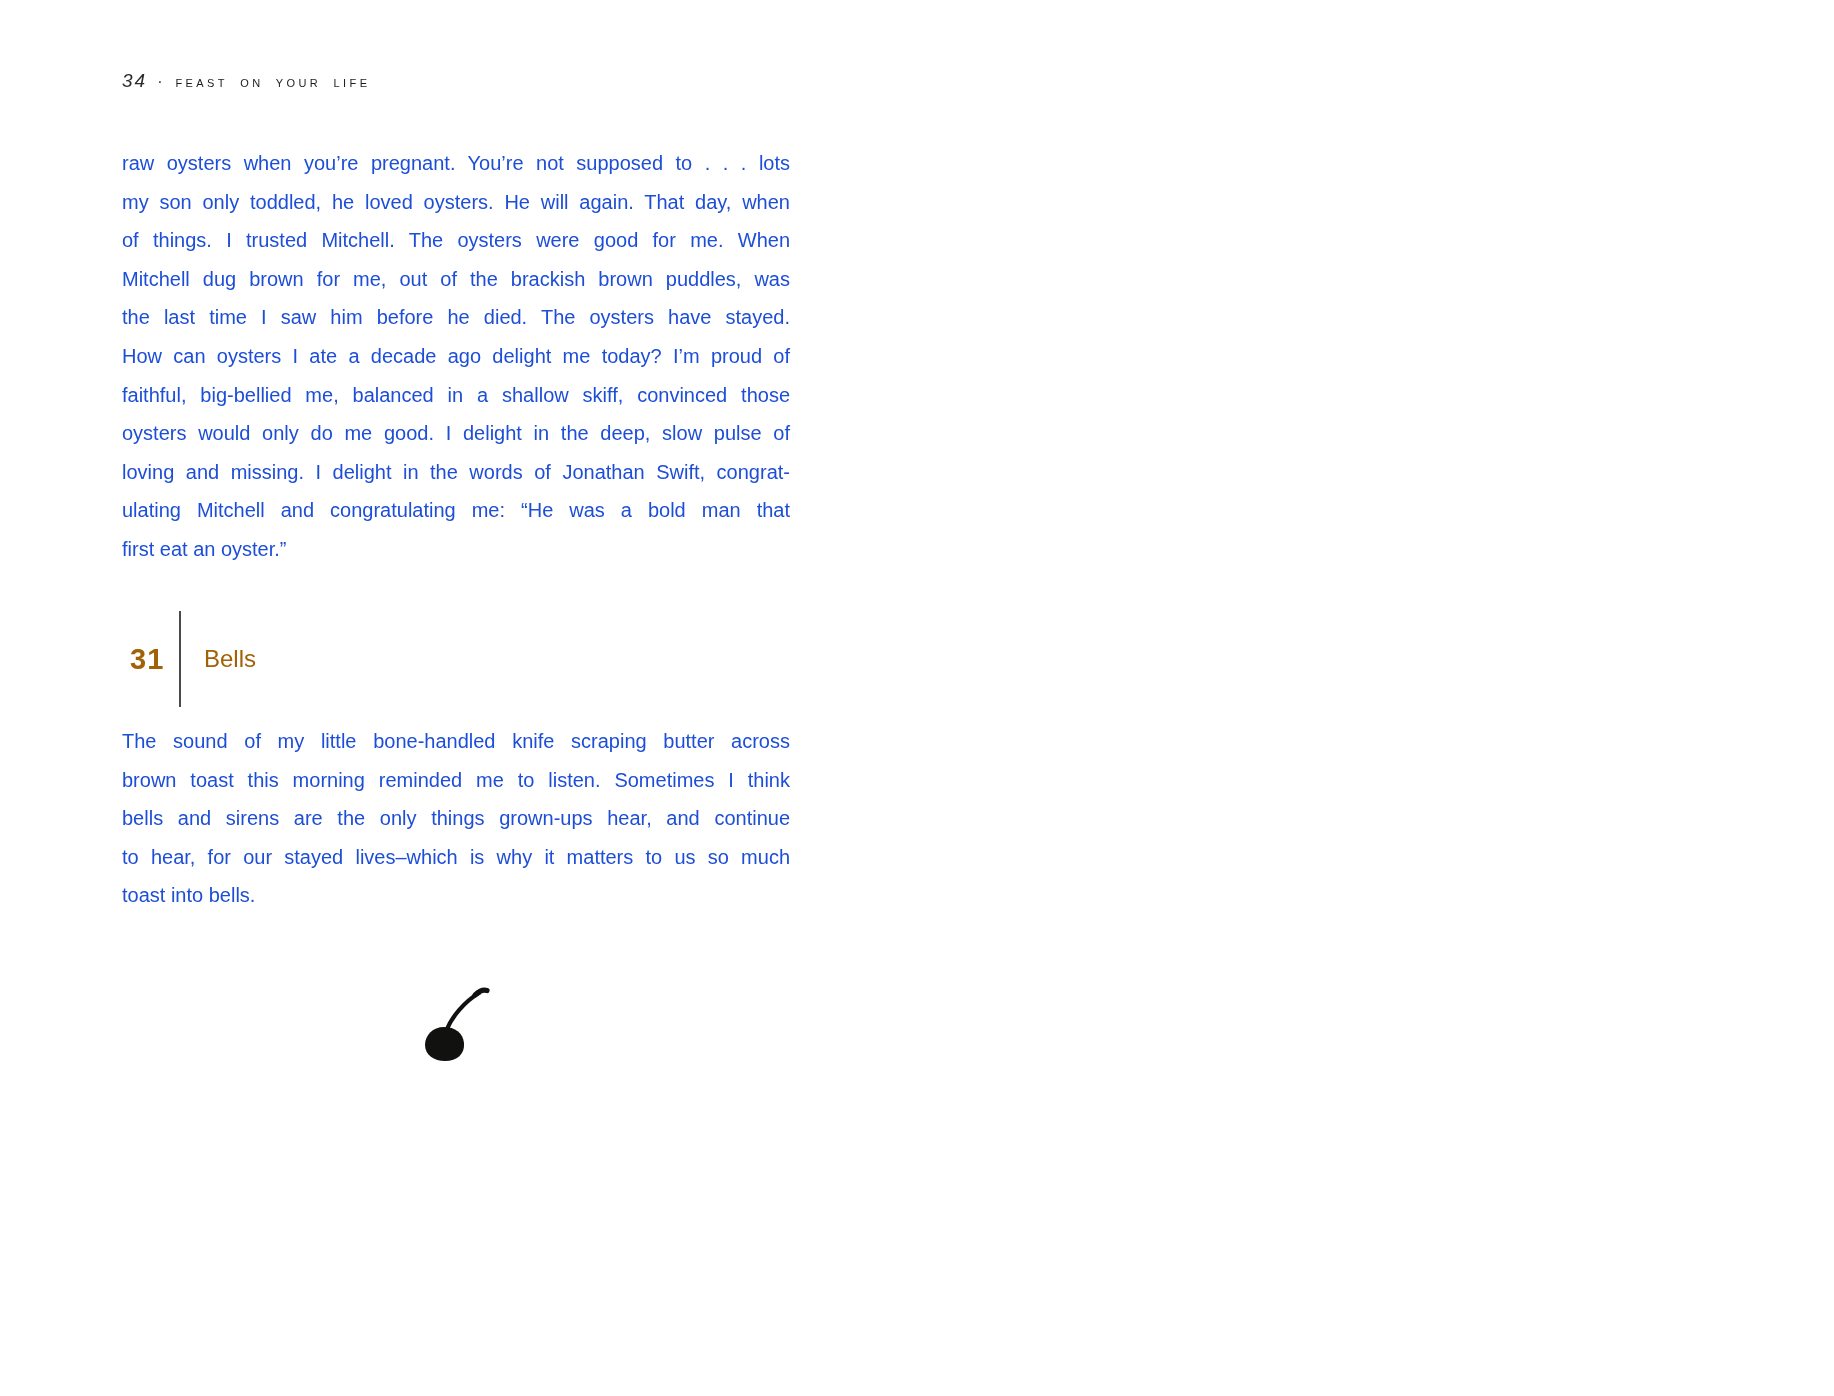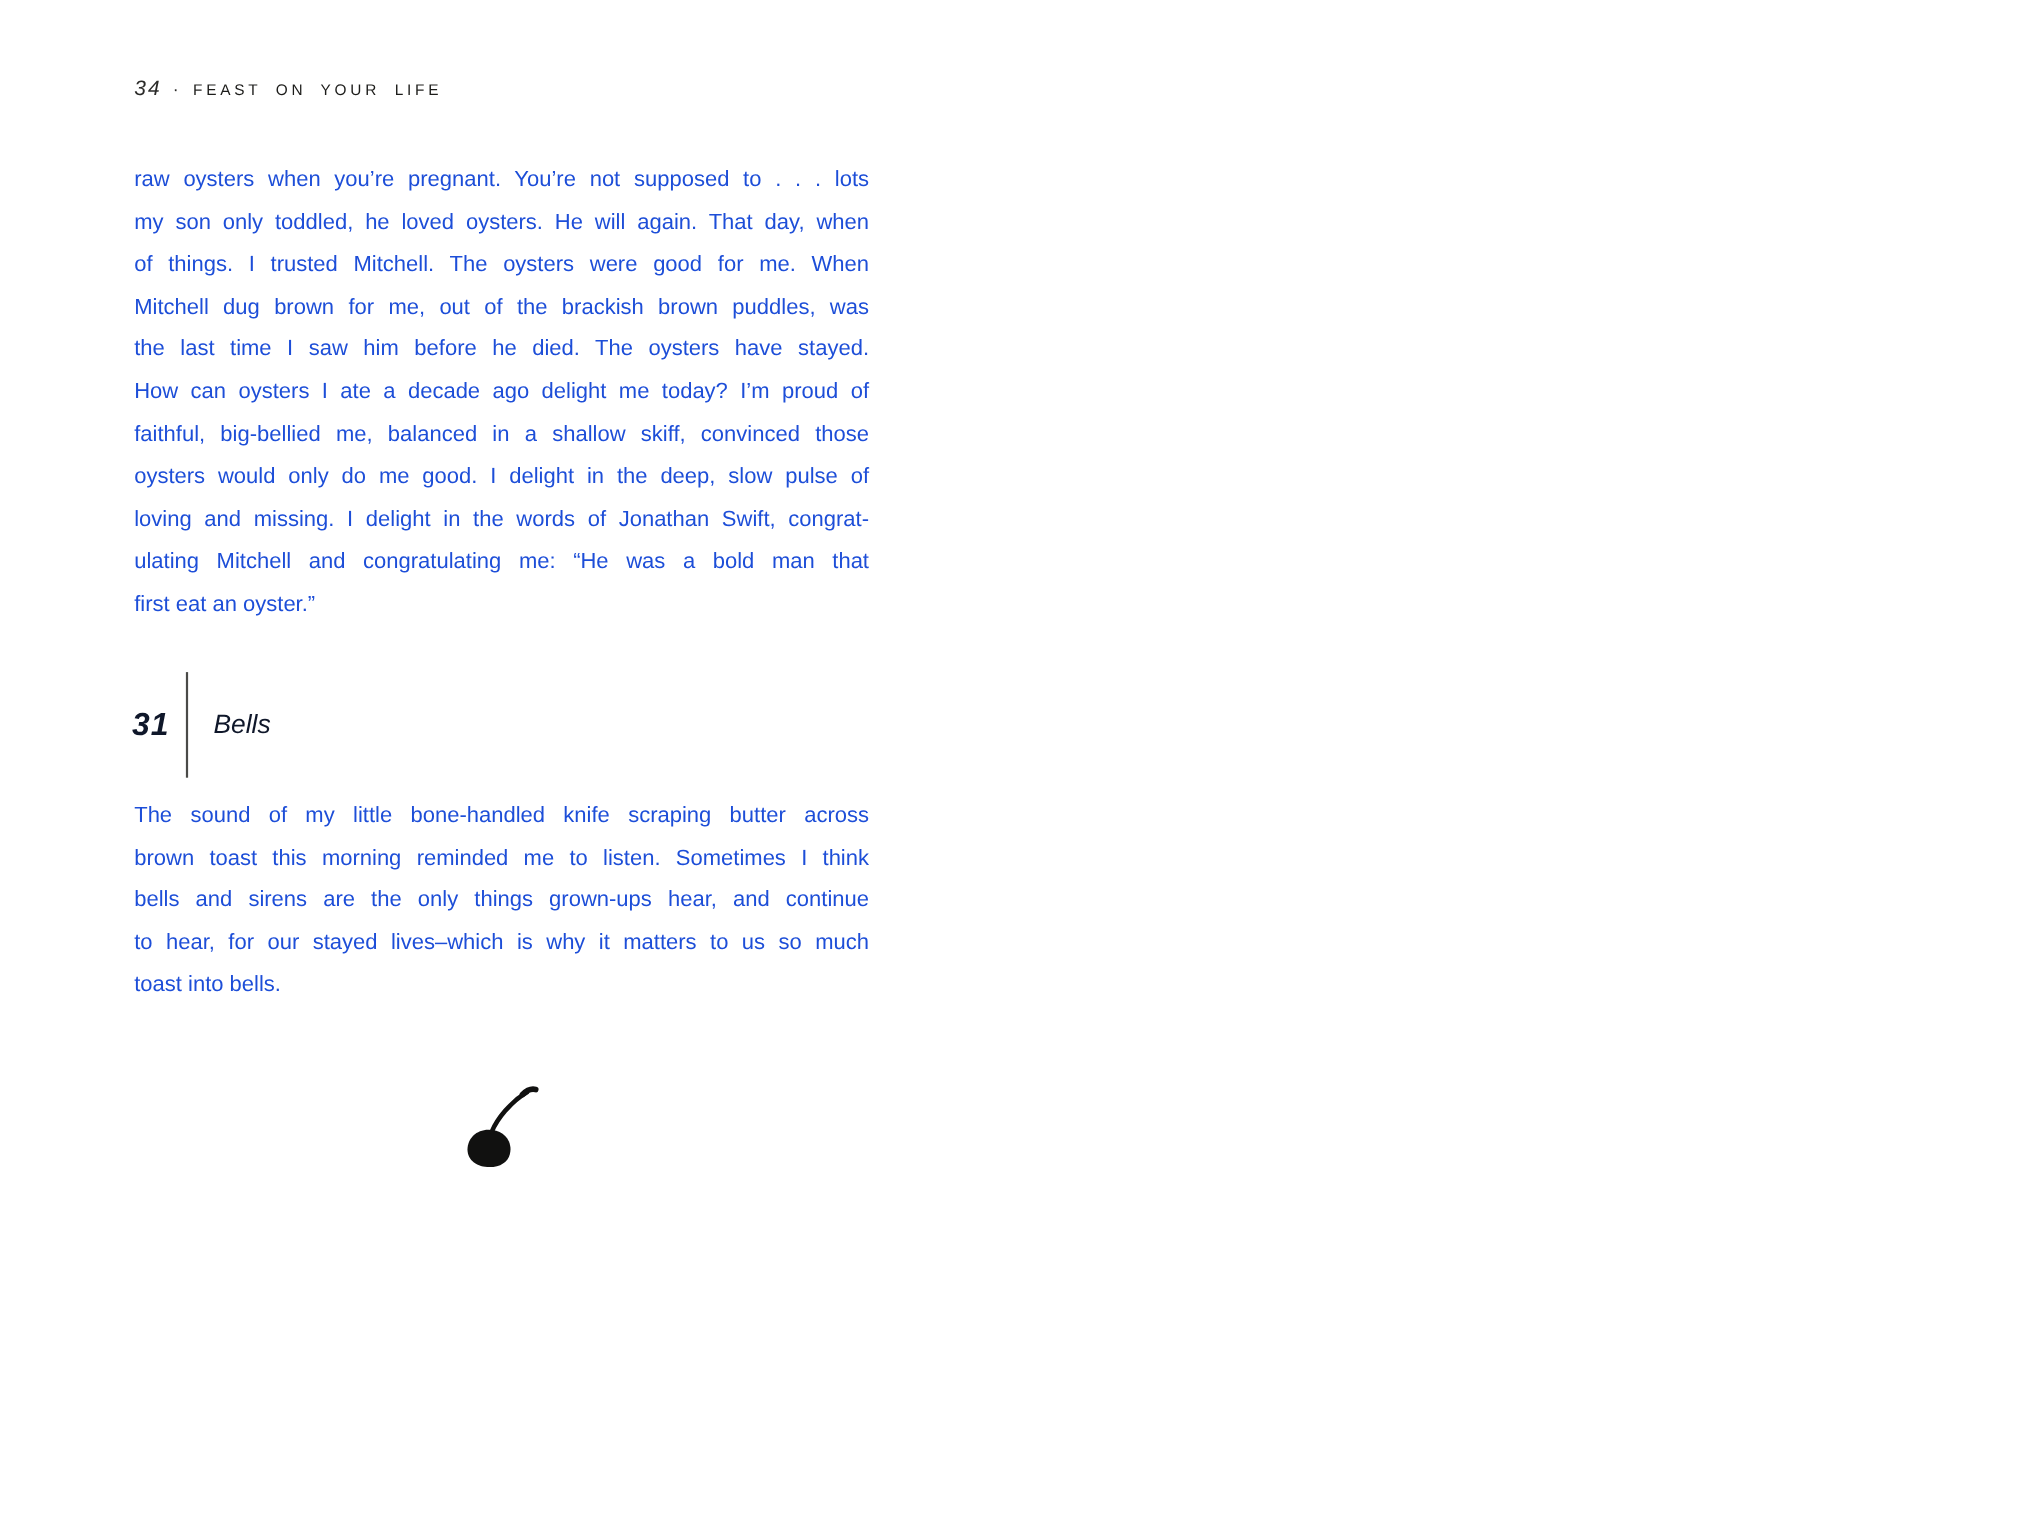--- a/index.html
+++ b/index.html
@@ -38,21 +38,21 @@
     font-size: 19px;
     letter-spacing: 2px;
     color: #2a2a28;
   }
   .running-head .separator {
     font-size: 16px;
     margin: 0 13px 0 10px;
     color: #2a2a28;
   }
   .running-head .head-title {
-    font-size: 14px;
+    font-size: 11px;
     letter-spacing: 3.4px;
     word-spacing: 6px;
     font-weight: 400;
   }
 
   
   .para {
     position: absolute;
     left: 122px;
     width: 668px;
@@ -66,27 +66,26 @@
   }
   .para .line:last-child {
     text-align-last: left;
   }
   #para-oysters { top: 144px; }
   #para-bells   { top: 722px; }
 
   
   .entry-heading {
     position: absolute;
-    left: 120px;
+    left: 130px;
     top: 611px;
     height: 96px;
     display: flex;
     align-items: center;
-    color: #0f172a;
-    font-style: italic;
+    color: #a16207;
   }
   .entry-number {
     width: 49px;
     font-size: 29px;
     font-weight: 700;
     letter-spacing: 1px;
   }
   .entry-divider {
     width: 2px;
     height: 96px;

